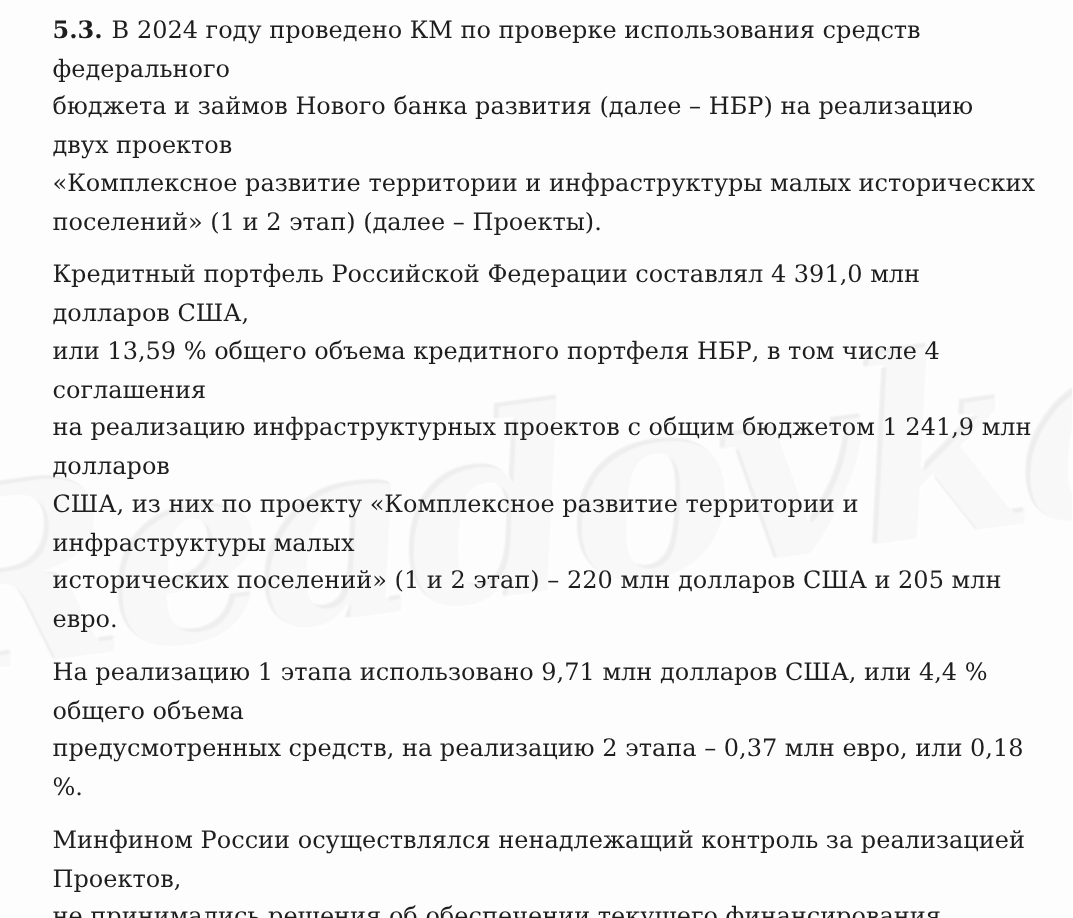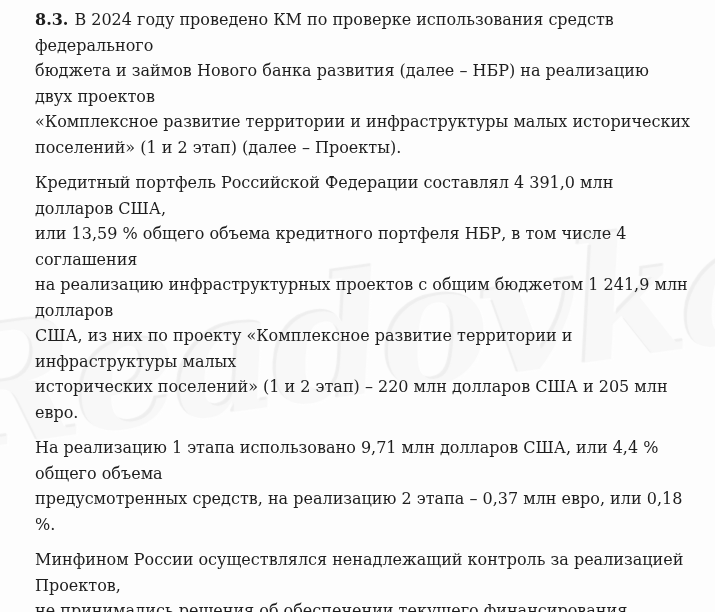--- a/index.html
+++ b/index.html
@@ -58,21 +58,21 @@
 </style>
 </head>
 <body>
 
 <div class="page">
 
   <div class="watermark">Readovka</div>
 
   <div class="content">
 
-    <p class="para"><strong class="section-number">8.3.</strong><span class="para-text">В 2024 году проведено КМ по проверке использования средств федерального
+    <p class="para"><strong class="section-number">5.3.</strong><span class="para-text">В 2024 году проведено КМ по проверке использования средств федерального
 бюджета и займов Нового банка развития (далее – НБР) на реализацию двух проектов
 «Комплексное развитие территории и инфраструктуры малых исторических
 поселений» (1 и 2 этап) (далее – Проекты).</span></p>
 
     <p class="para">Кредитный портфель Российской Федерации составлял 4 391,0 млн долларов США,
 или 13,59 % общего объема кредитного портфеля НБР, в том числе 4 соглашения
 на реализацию инфраструктурных проектов с общим бюджетом 1 241,9 млн долларов
 США, из них по проекту «Комплексное развитие территории и инфраструктуры малых
 исторических поселений» (1 и 2 этап) – 220 млн долларов США и 205 млн евро.</p>
 

